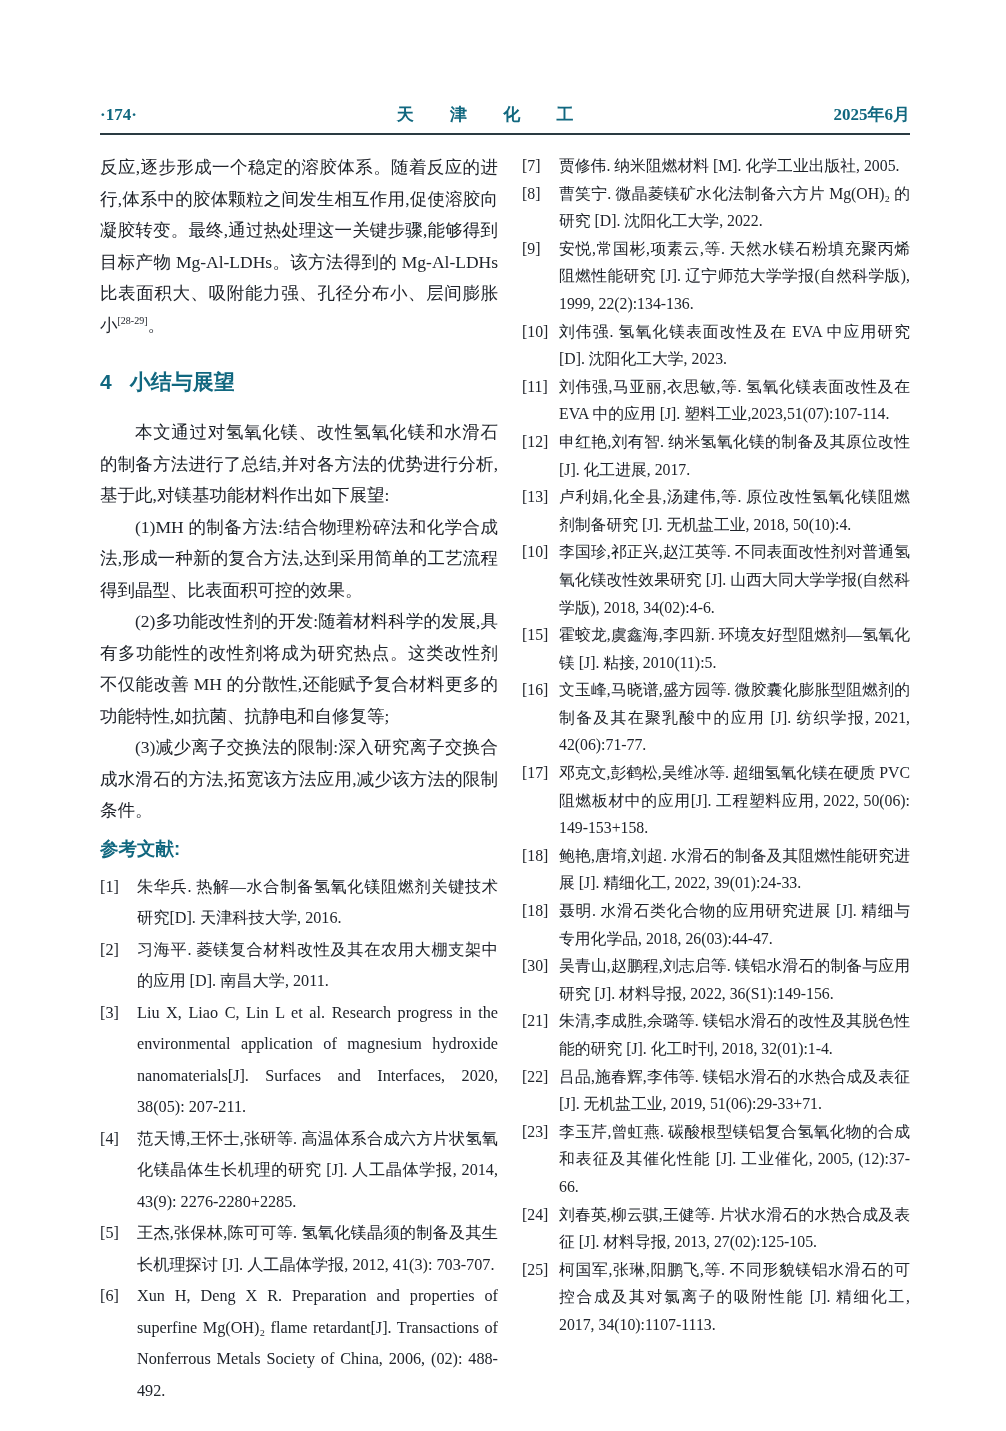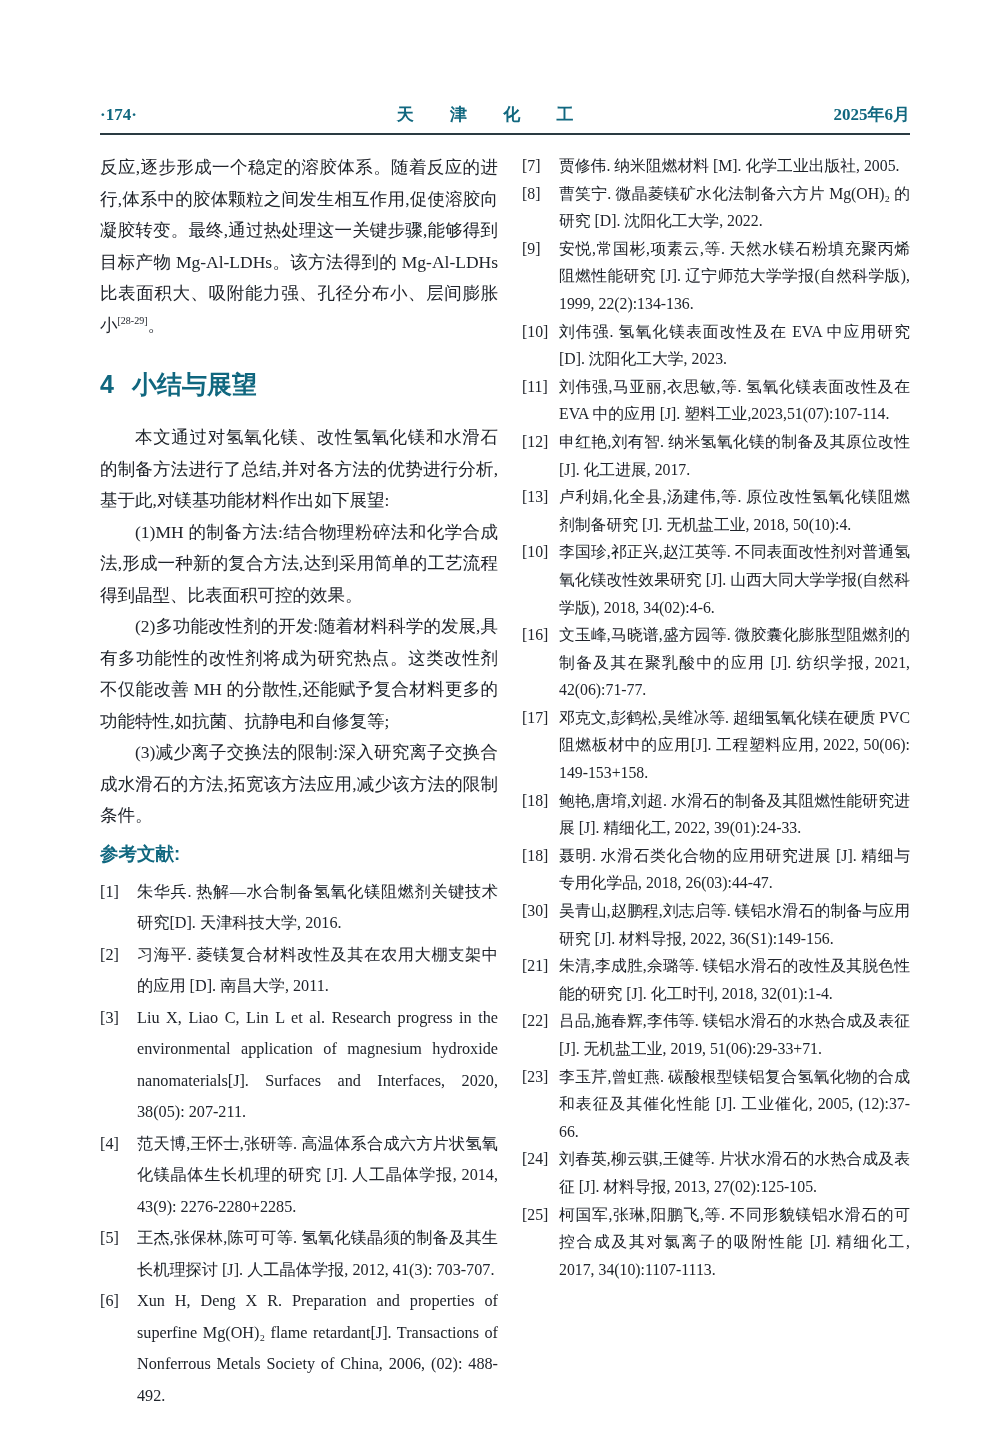--- a/index.html
+++ b/index.html
@@ -24,21 +24,21 @@
   .col{box-sizing:border-box;}
   .col-left{width:398px;}
   .col-right{width:388px;}
   .body-par{
     font-size:17.5px;line-height:31.5px;text-align:justify;
     text-indent:2em;margin:0;color:var(--ink);
   }
   .no-indent{text-indent:0;}
   .citation-sup{font-size:10px;vertical-align:super;line-height:0;}
   .section-heading{
-    color:var(--accent);font-size:25px;font-weight:bold;margin:27px 0 21px 0;
+    color:var(--accent);font-size:21px;font-weight:bold;margin:27px 0 21px 0;
     font-family:"Liberation Sans","DejaVu Sans",sans-serif;
   }
   .section-heading .sec-num{margin-right:18px;}
   .refs-heading{
     color:var(--accent);font-size:18.5px;font-weight:bold;margin:9px 0 11px 0;
     font-family:"Liberation Sans","DejaVu Sans",sans-serif;
   }
   .ref{display:flex;font-size:16.2px;line-height:31.5px;color:var(--ink);}
   .col-right .ref{font-size:15.8px;line-height:27.6px;}
   .ref-id{width:37px;flex:none;}
@@ -123,20 +123,24 @@
       </div>
       <div class="ref">
         <span class="ref-id">[13]</span>
         <span class="ref-text">卢利娟,化全县,汤建伟,等. 原位改性氢氧化镁阻燃剂制备研究 [J]. 无机盐工业, 2018, 50(10):4.</span>
       </div>
       <div class="ref">
         <span class="ref-id">[10]</span>
         <span class="ref-text">李国珍,祁正兴,赵江英等. 不同表面改性剂对普通氢氧化镁改性效果研究 [J]. 山西大同大学学报(自然科学版), 2018, 34(02):4-6.</span>
       </div>
       <div class="ref">
+        <span class="ref-id">[15]</span>
+        <span class="ref-text">霍蛟龙,虞鑫海,李四新. 环境友好型阻燃剂—氢氧化镁 [J]. 粘接, 2010(11):5.</span>
+      </div>
+      <div class="ref">
         <span class="ref-id">[16]</span>
         <span class="ref-text">文玉峰,马晓谱,盛方园等. 微胶囊化膨胀型阻燃剂的制备及其在聚乳酸中的应用 [J]. 纺织学报, 2021, 42(06):71-77.</span>
       </div>
       <div class="ref">
         <span class="ref-id">[17]</span>
         <span class="ref-text">邓克文,彭鹤松,吴维冰等. 超细氢氧化镁在硬质 PVC 阻燃板材中的应用[J]. 工程塑料应用, 2022, 50(06): 149-153+158.</span>
       </div>
       <div class="ref">
         <span class="ref-id">[18]</span>
         <span class="ref-text">鲍艳,唐堉,刘超. 水滑石的制备及其阻燃性能研究进展 [J]. 精细化工, 2022, 39(01):24-33.</span>

